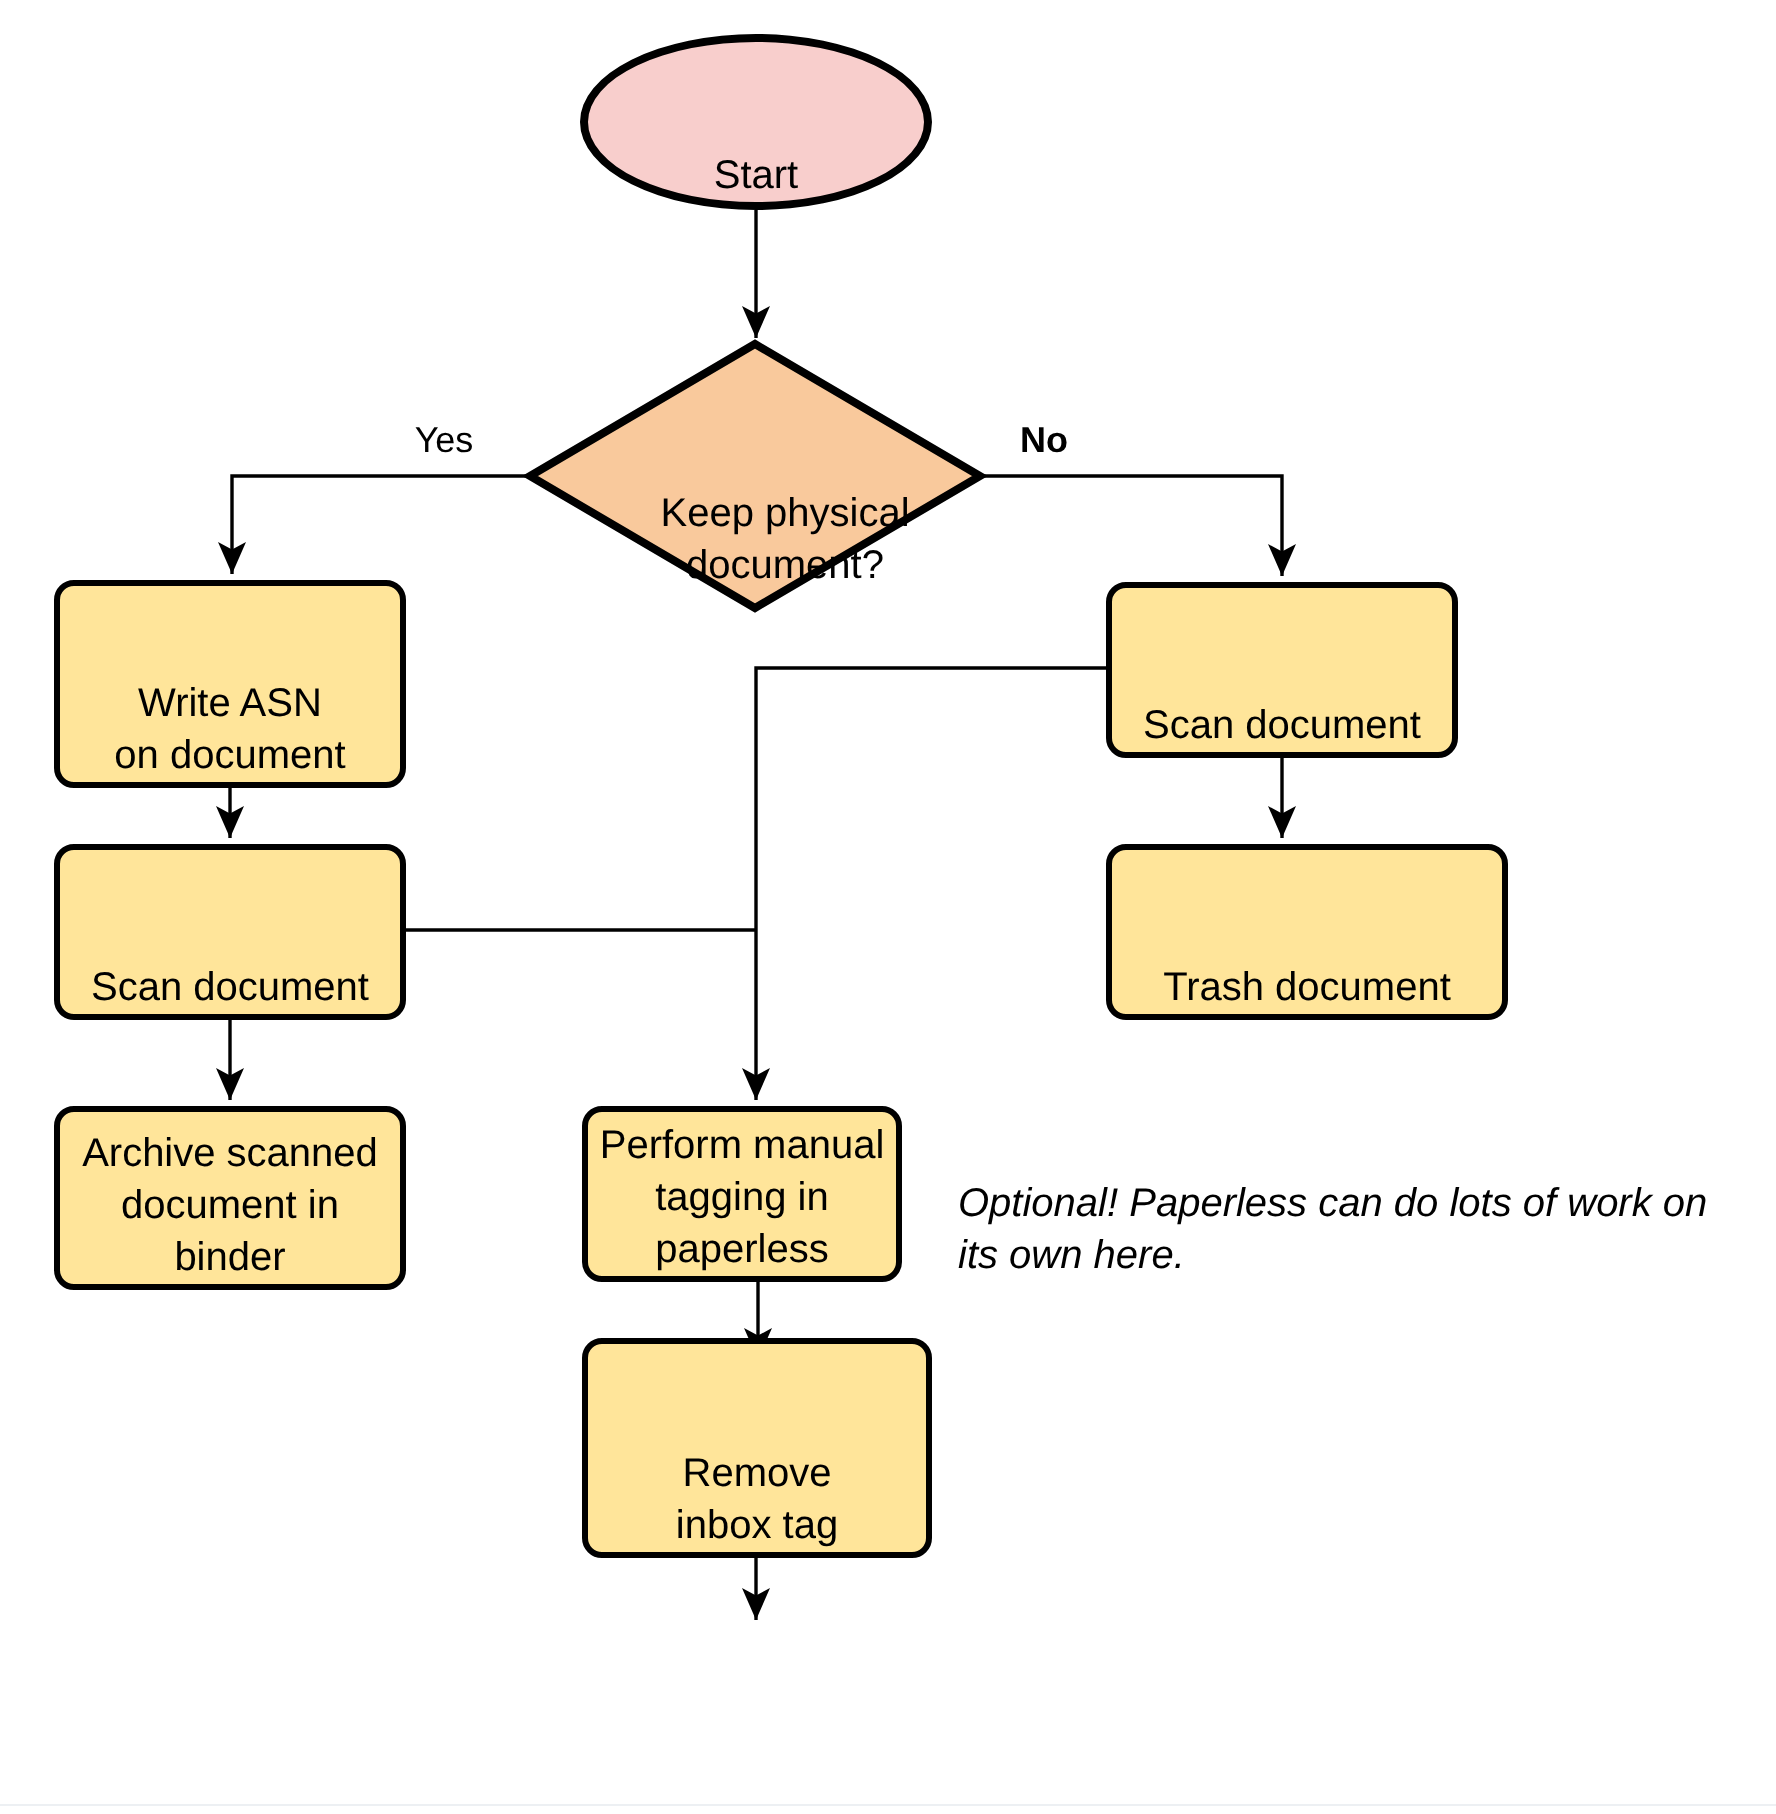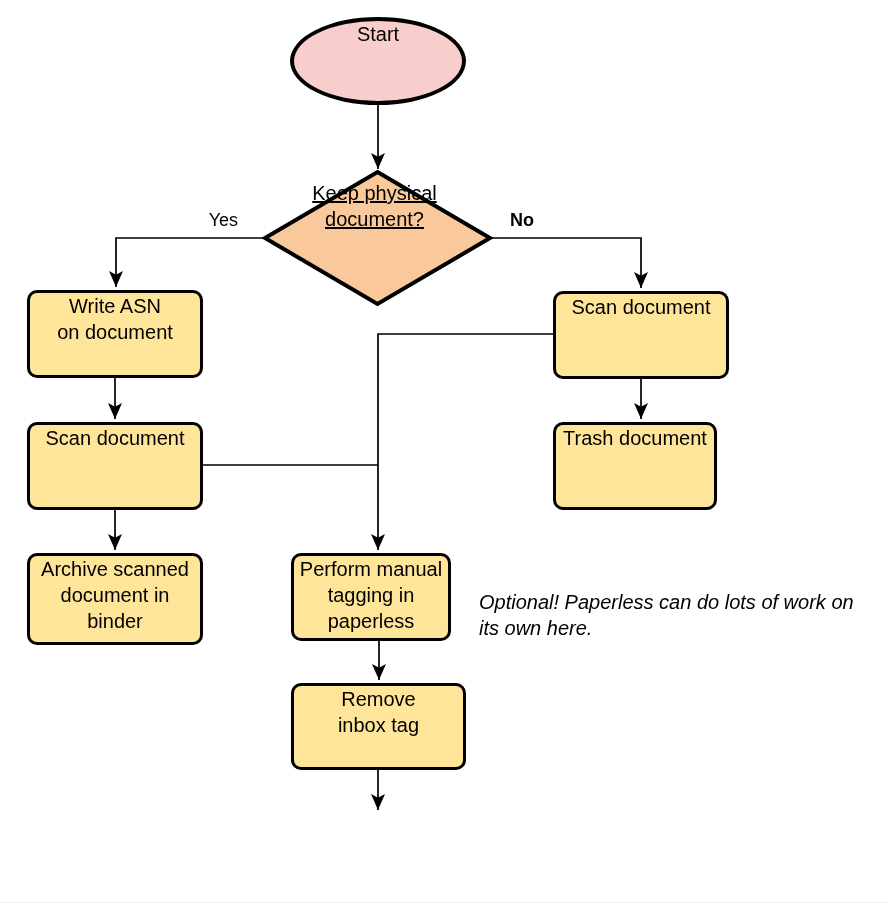--- a/index.html
+++ b/index.html
@@ -5,21 +5,21 @@
   html,body { margin:0; padding:0; background:#ffffff; }
   .canvas {
     position:relative; width:888px; height:907px; background:#ffffff;
     font-family:"Liberation Sans", sans-serif; color:var(--text,#000);
     overflow:hidden;
   }
   svg.edges { position:absolute; left:0; top:0; width:888px; height:907px; }
   svg.edges path.edge { fill:none; stroke:var(--stroke,#000); stroke-width:1.7px; }
   .node {
     position:absolute; box-sizing:border-box;
-    display:flex; align-items:flex-start; justify-content:center;
+    display:flex; align-items:flex-end; justify-content:center;
     text-align:center; font-size:20px; line-height:1.3;
     white-space:pre-line; color:var(--text,#000);
   }
   .process {
     background:var(--process-fill,#ffe59a);
     border:3px solid var(--stroke,#000);
     border-radius:10px;
   }
   .terminal {
     background:var(--terminal-fill,#f8cecc);
@@ -61,61 +61,61 @@
     <path class="edge" d="M379,641 L379,680" marker-end="url(#arrow)"></path>
     <path class="edge" d="M378,770 L378,810" marker-end="url(#arrow)"></path>
 
     <polygon points="377.5,172 490,238 377.5,304 265,238" fill="var(--decision-fill,#f9c99c)" stroke="var(--stroke,#000)" stroke-width="4"></polygon>
   </svg>
 
   <div class="node terminal" style="left:290px; top:17px; width:176px; height:88px;">
     <span>Start</span>
   </div>
 
-  <div class="node diamond-label" style="left:277px; top:180px; width:195px; height:116px;text-decoration:underline;">
+  <div class="node diamond-label" style="left:295px; top:180px; width:195px; height:116px;">
     <span>Keep physical
 document?</span>
   </div>
 
-  <div class="edge-label" style="left:186px; top:210px; width:52px;text-align:right;">Yes</div>
+  <div class="edge-label" style="left:196px; top:210px; width:52px;">Yes</div>
 
   <div class="edge-label" style="left:496px; top:210px; width:52px;font-weight:bold;">No</div>
 
-  <div class="node process" style="left:27px; top:290px; width:176px; height:88px;">
+  <div class="node process" style="left:27px; top:290px; width:176px; height:104px;">
     <span>Write ASN
 on document</span>
   </div>
 
   <div class="node process" style="left:27px; top:422px; width:176px; height:88px;">
     <span>Scan document</span>
   </div>
 
   <div class="node process" style="left:27px; top:553px; width:176px; height:92px;">
     <span>Archive scanned
 document in
 binder</span>
   </div>
 
   <div class="node process" style="left:553px; top:291px; width:176px; height:88px;">
     <span>Scan document</span>
   </div>
 
-  <div class="node process" style="left:553px; top:422px; width:164px; height:88px;">
+  <div class="node process" style="left:553px; top:422px; width:201px; height:88px;">
     <span>Trash document</span>
   </div>
 
   <div class="node process" style="left:291px; top:553px; width:160px; height:88px;">
     <span>Perform manual
 tagging in
 paperless</span>
   </div>
 
   <div class="annotation">Optional! Paperless can do lots of work on
 its own here.</div>
 
-  <div class="node process" style="left:291px; top:683px; width:175px; height:87px;">
+  <div class="node process" style="left:291px; top:669px; width:175px; height:110px;">
     <span>Remove
 inbox tag</span>
   </div>
 
 
   <div class="page-edge"></div>
 </div>
 
 </body></html>

